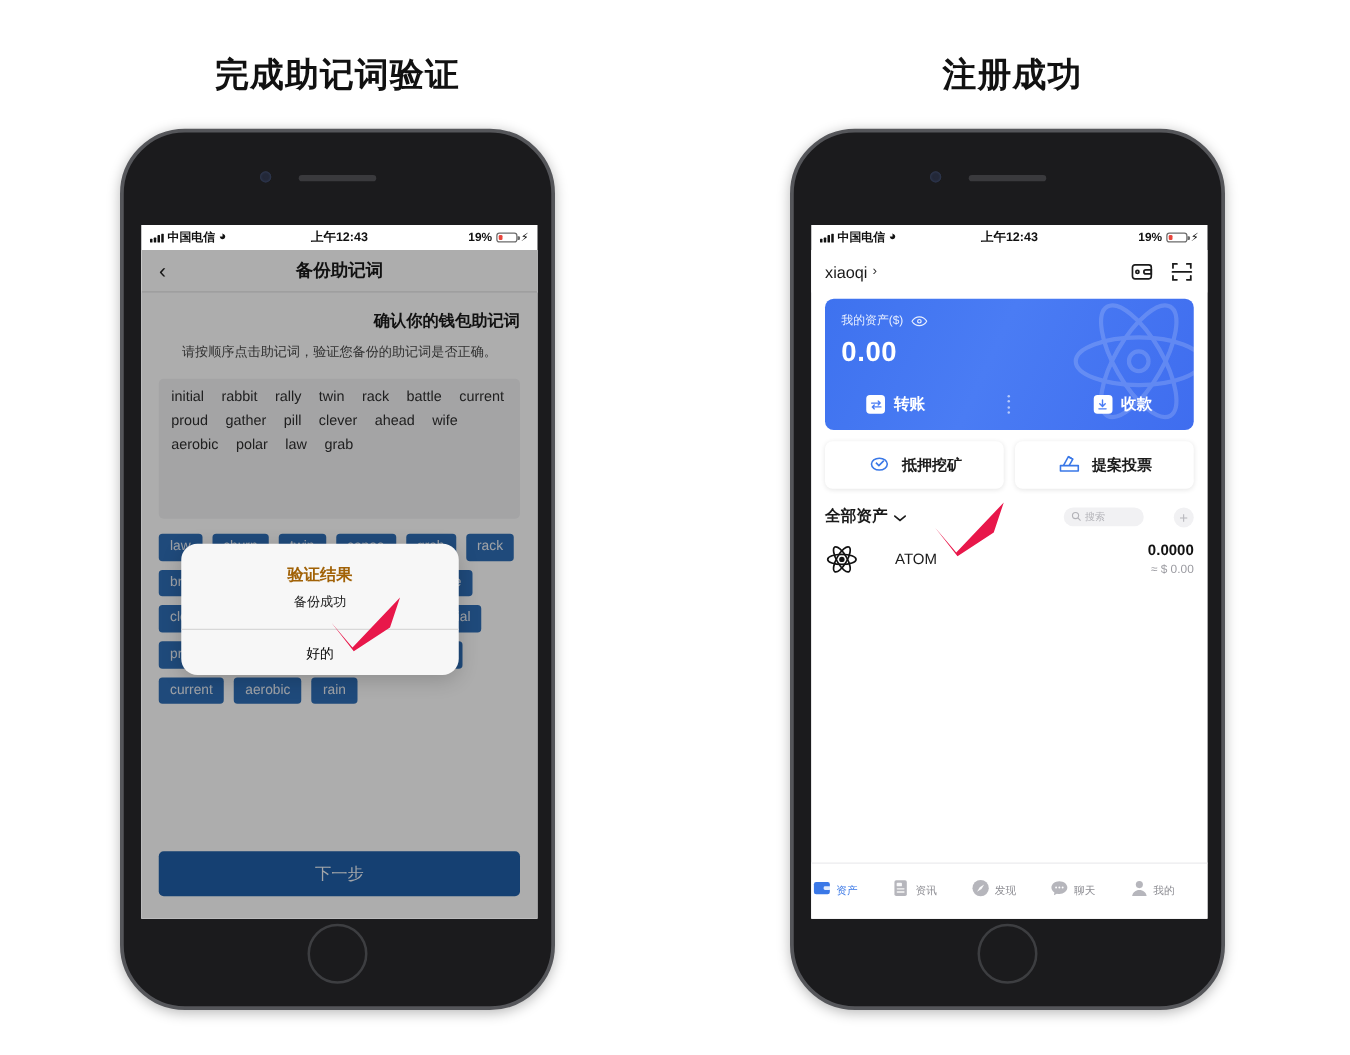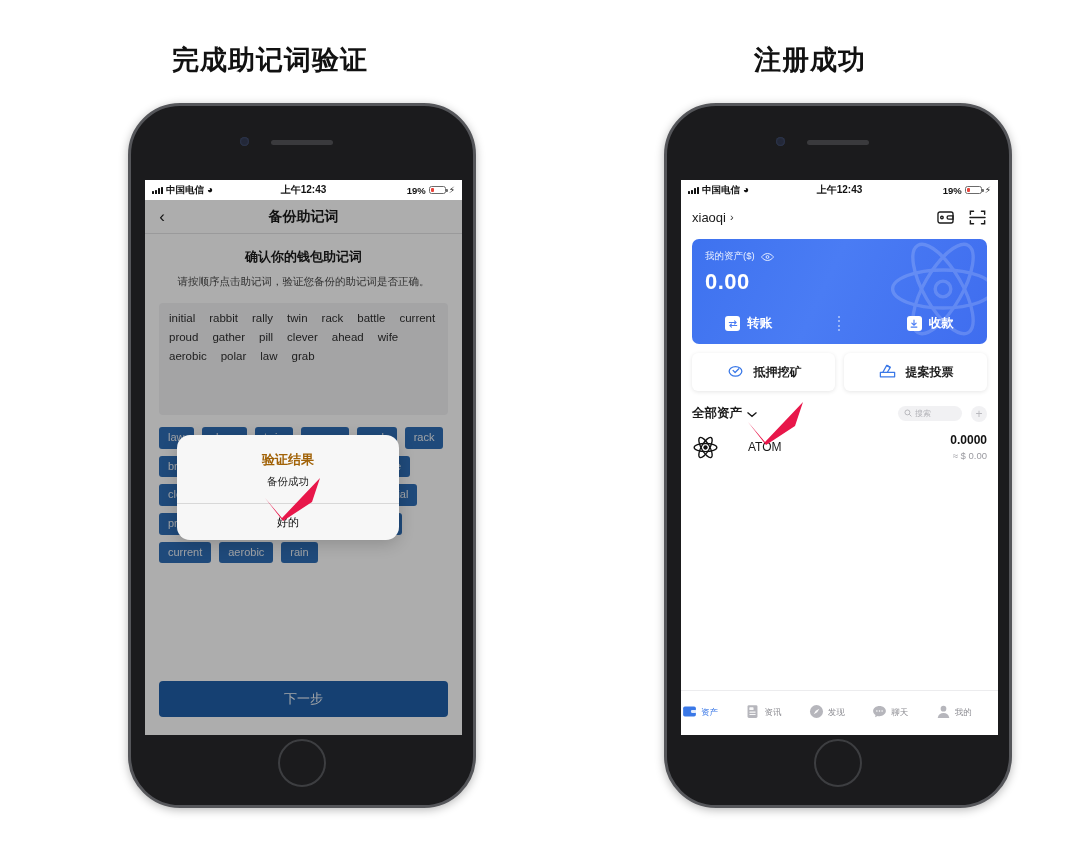--- a/index.html
+++ b/index.html
@@ -22,21 +22,20 @@
   .caption.right { left: 540px; }
 
   
   .phone {
     position: absolute; top: 103px;
     width: 348px; height: 705px;
     background: #1b1b1d;
     border-radius: 52px;
     border: 3px solid #55565a;
     box-shadow: 0 2px 10px rgba(0,0,0,0.28);
-    margin-left: 32px;
   }
   .phone.left  { left: 96px; }
   .phone.right { left: 632px; }
 
   .speaker {
     position: absolute; top: 34px; left: 50%;
     transform: translateX(-50%);
     width: 62px; height: 5px;
     background: #3a3a3d; border-radius: 3px;
   }
@@ -100,21 +99,21 @@
   }
   .nav-back {
     width: 34px; display:flex; align-items:center; justify-content:center;
     font-size: 17px; color:#222; line-height:1;
   }
   .nav-title {
     position:absolute; left:0; right:0; text-align:center;
     font-size: 14px; font-weight: bold; color:#1a1a1a;
   }
   .L-body { padding: 14px 14px 0; }
-  .L-h1 { text-align:center; font-size:13px; font-weight:bold; color:#1a1a1a; }
+  .L-h1 { text-align:right; font-size:13px; font-weight:bold; color:#1a1a1a; }
   .L-sub { text-align:center; font-size:10.5px; color:#4a4a4a; margin-top:9px; }
 
   .answer-box {
     margin-top: 14px; min-height: 112px;
     background: #f2f2f4; border-radius: 4px;
     padding: 9px 10px; display:flex; flex-wrap:wrap;
     align-content: flex-start; gap: 7px 14px;
   }
   .ans-word { font-size: 11.5px; color: #2e2e2e; }
 
@@ -195,21 +194,21 @@
     flex:1; height: 38px; background:#fff; border-radius: 6px;
     box-shadow: 0 1px 4px rgba(0,0,0,0.10);
     display:flex; align-items:center; justify-content:center; gap: 9px;
     font-size: 12px; color:#1b1b1b; font-weight: bold;
   }
 
   .list-head {
     display:flex; align-items:center; margin: 14px 11px 0;
   }
   .list-title { font-size: 12.5px; font-weight:bold; color:#1a1a1a; display:flex; align-items:center; gap:5px; }
-  .list-tools { margin-left:auto; display:flex; align-items:center; gap: 9px; }
+  .list-tools { margin-left:auto; display:flex; align-items:center; gap: 24px; }
   .search-pill {
     width: 64px; height: 15px; border-radius: 8px; background:#f1f1f3;
     display:flex; align-items:center; gap:3px; padding: 0 6px;
     font-size: 8px; color:#b3b3b8;
   }
   .plus-btn {
     width: 16px; height: 16px; border-radius: 50%; background:#f1f1f3;
     color:#b9b9be; font-size: 12px; display:flex; align-items:center;
     justify-content:center; line-height:1;
   }

